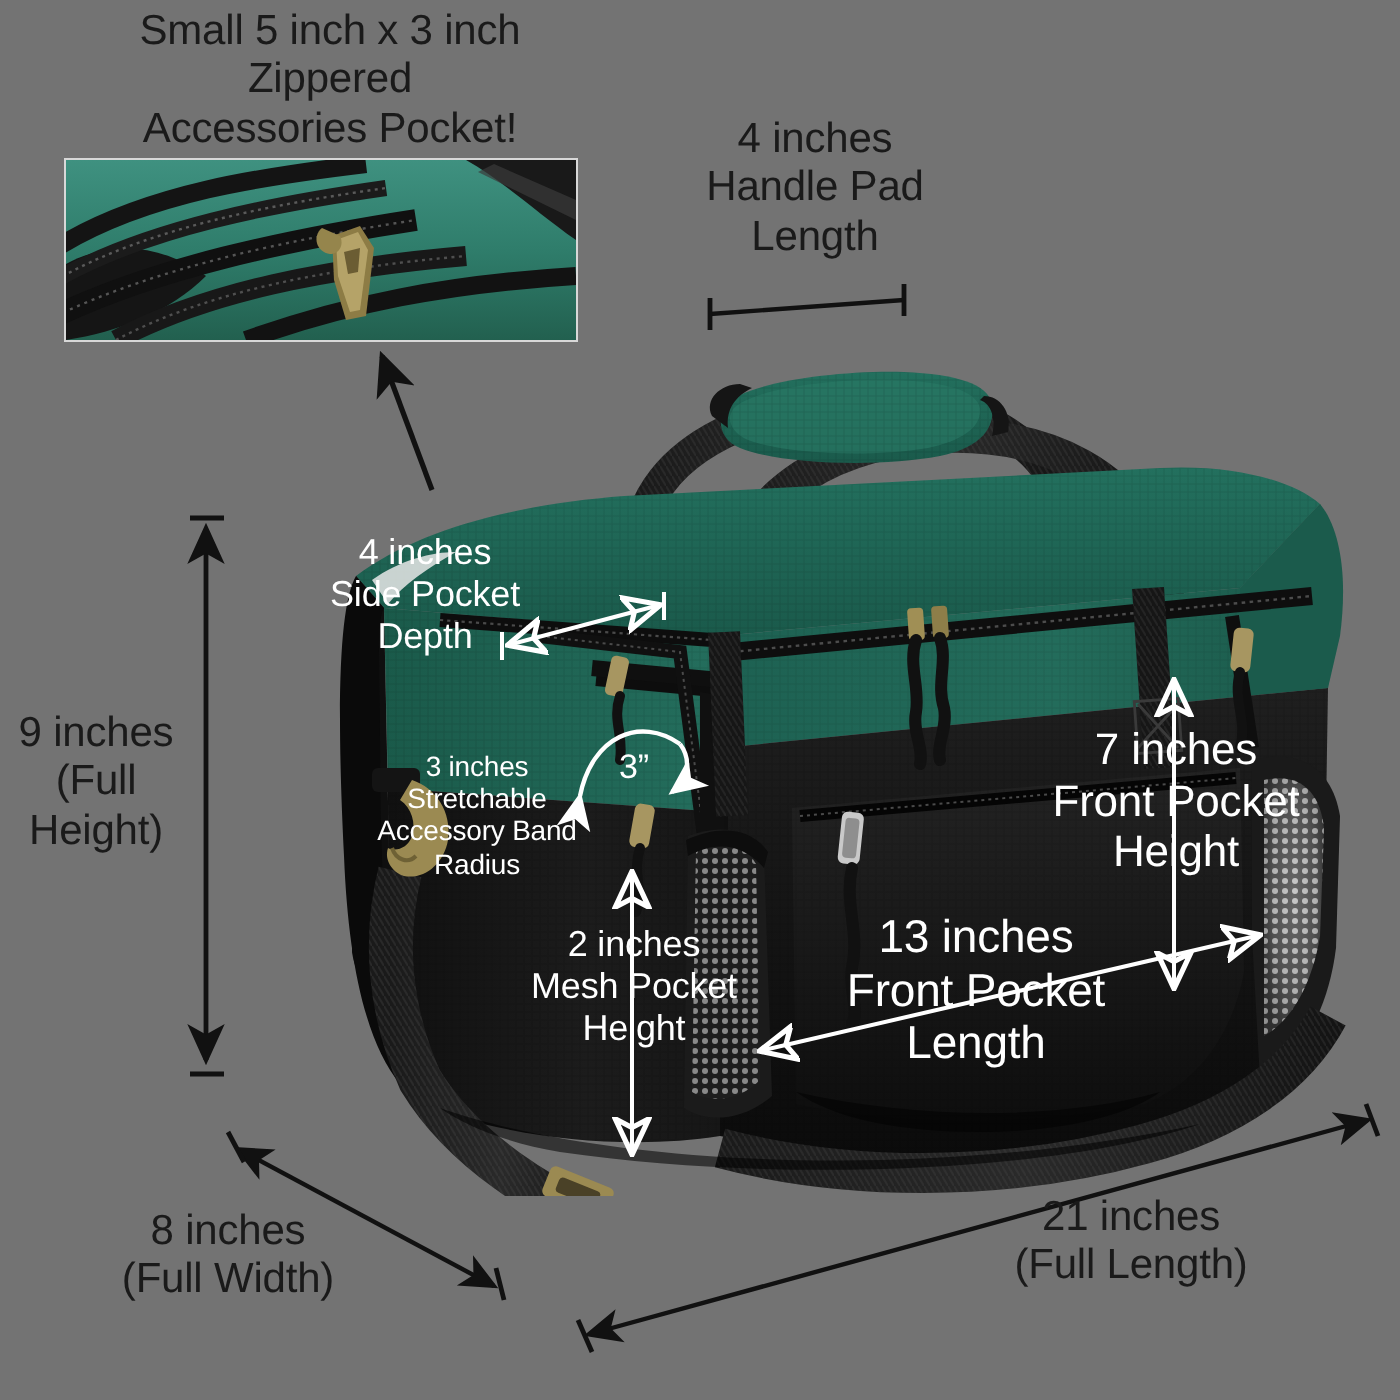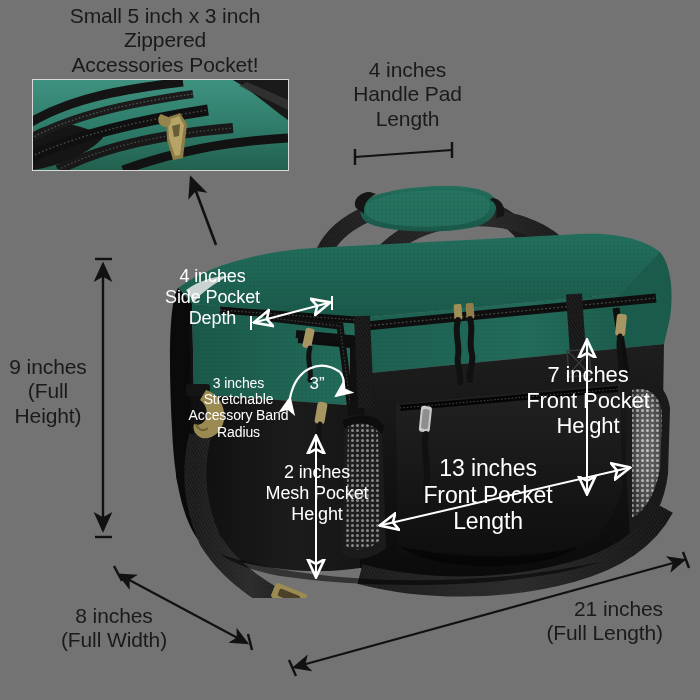--- a/index.html
+++ b/index.html
@@ -405,16 +405,16 @@
 Front Pocket
 Height</div>
 
   <div class="abs callout light" style="left:415px; top:455px; width:146px; font-size:23px;">13 inches
 Front Pocket
 Length</div>
 
   <div class="abs callout dark" style="left:24px; top:604px; width:180px; font-size:21px;">8 inches
 (Full Width)</div>
 
-  <div class="abs callout dark" style="left:468px; top:597px; width:195px; font-size:21px;text-align:right;">21 inches
+  <div class="abs callout dark" style="left:468px; top:597px; width:195px; font-size:21px;">21 inches
 (Full Length)</div>
 
 </div>
 
 </body></html>

